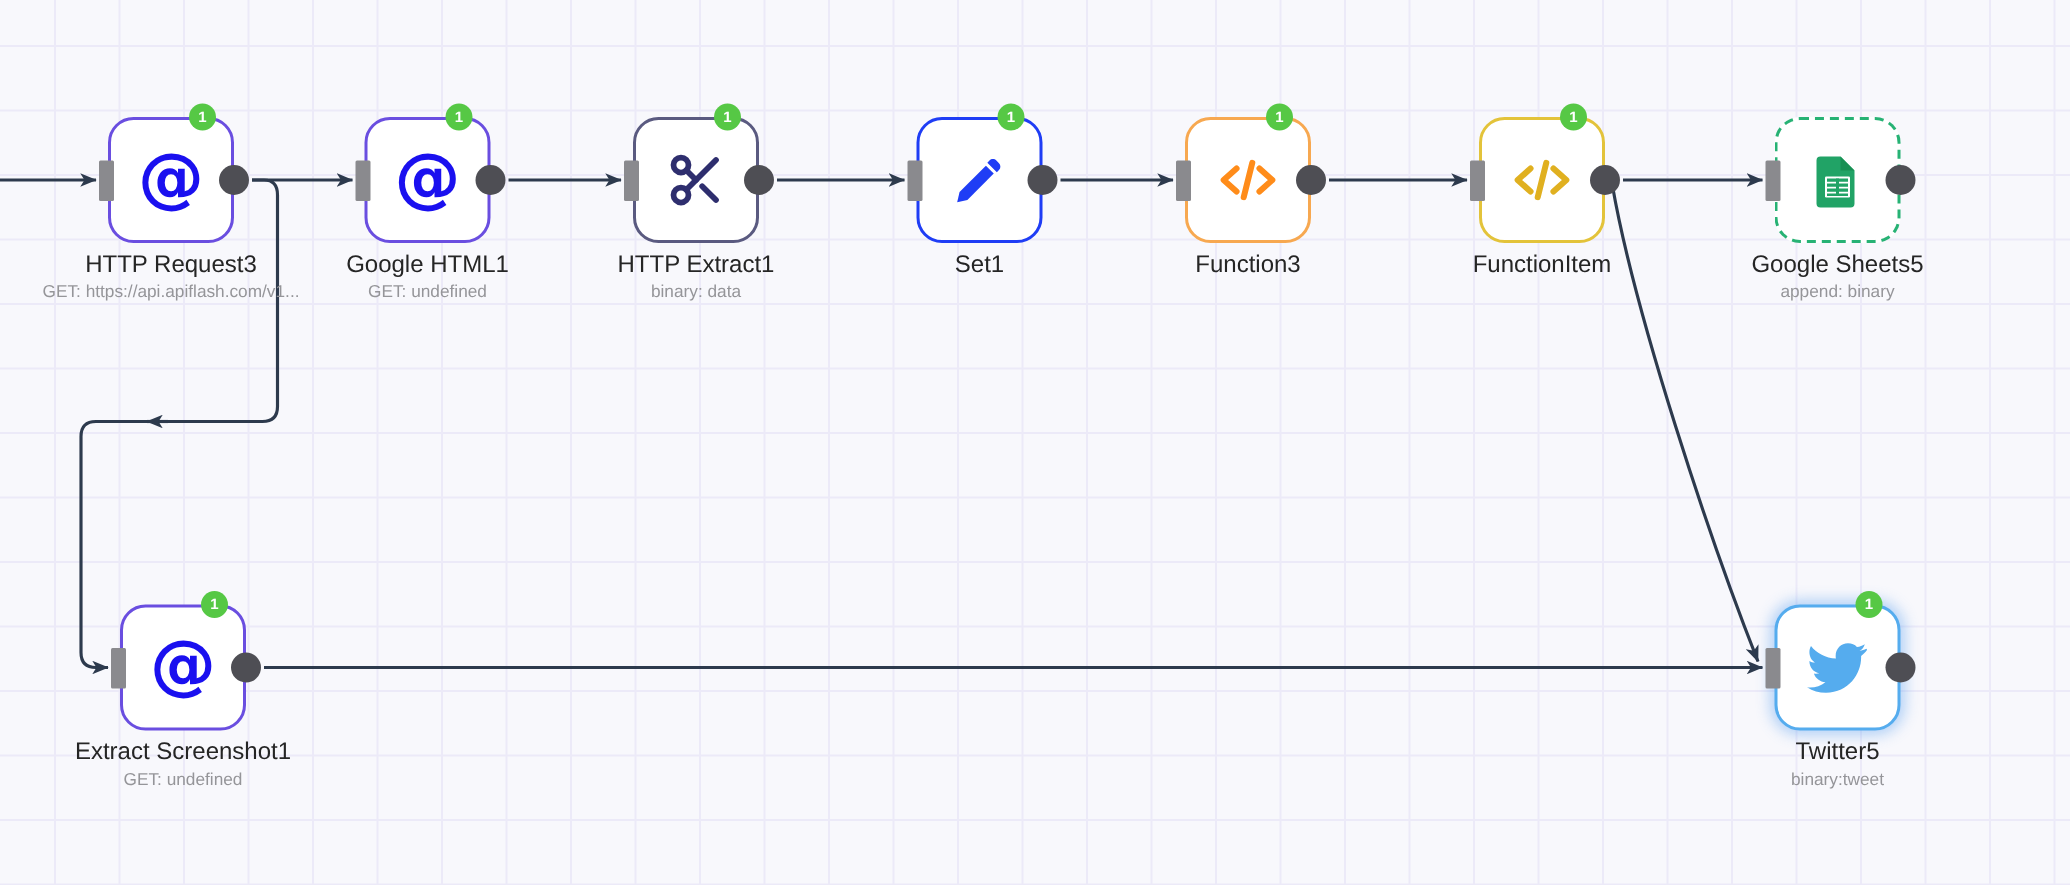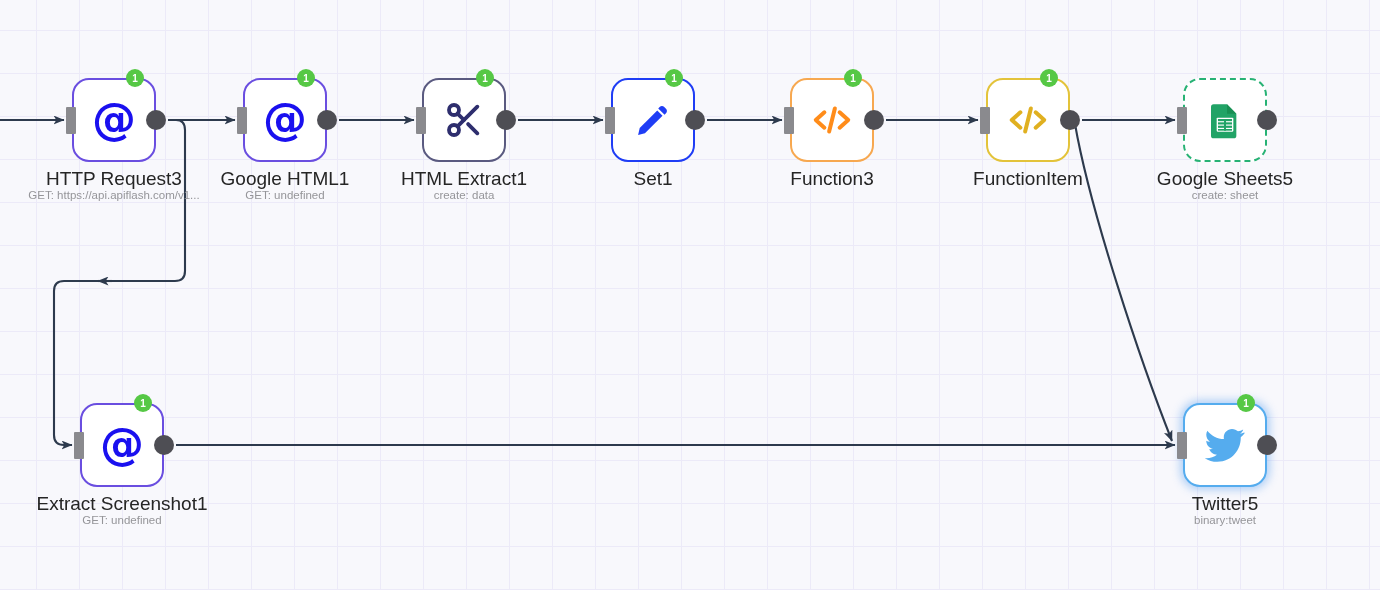--- a/index.html
+++ b/index.html
@@ -110,21 +110,21 @@
     z-index: 3;
   }
 
   
   .node-label {
     position: absolute;
     top: 90px;
     left: 50%;
     transform: translateX(-50%);
     white-space: nowrap;
-    font-size: 19px;
+    font-size: 16px;
     color: #252525;
     text-align: left;
     font-family: "Liberation Sans", sans-serif;
   }
   .node-sub {
     position: absolute;
     top: 111px;
     left: 50%;
     transform: translateX(-50%);
     white-space: nowrap;
@@ -209,22 +209,22 @@
           <circle cx="6" cy="18" r="3"></circle>
           <line x1="20" y1="4" x2="8.12" y2="15.88"></line>
           <line x1="14.47" y1="14.48" x2="20" y2="20"></line>
           <line x1="8.12" y1="8.12" x2="12" y2="12"></line>
         </svg>
       </div>
     </div>
     <div class="badge">1</div>
     <div class="port-in"></div>
     <div class="port-out"></div>
-    <div class="node-label">HTML Extract1</div>
-    <div class="node-sub">create: data</div>
+    <div class="node-label">HTTP Extract1</div>
+    <div class="node-sub">binary: data</div>
   </div>
 
   <div class="node" style="left:611px; top:78px;">
     <div class="node-box" style="border-color:#1f3df5;">
       <div class="node-icon">
         <svg width="38" height="38" viewBox="0 0 24 24" fill="#1f3df5">
           <path d="M3.6 17.1 L2.6 21.4 L6.9 20.4 L18.0 9.3 L14.7 6.0 Z"></path>
           <path d="M16.2 3.8 C17.0 3.0 18.3 3.0 19.1 3.8 L20.2 4.9 C21.0 5.7 21.0 7.0 20.2 7.8 L19.3 8.7 L15.3 4.7 Z"></path>
         </svg>
       </div>
@@ -284,21 +284,21 @@
             <rect x="7.8" y="17.4" width="8.4" height="1.0"></rect>
             <rect x="11.4" y="11.4" width="1.2" height="7.0"></rect>
           </g>
         </svg>
       </div>
     </div>
 
     <div class="port-in"></div>
     <div class="port-out"></div>
     <div class="node-label">Google Sheets5</div>
-    <div class="node-sub">create: sheet</div>
+    <div class="node-sub">append: binary</div>
   </div>
 
   <div class="node" style="left:80px; top:403px;">
     <div class="node-box" style="border-color:#6a4ee0;">
       <div class="node-icon">
         <span class="at-glyph" style="color:#1a10ef;">@</span>
       </div>
     </div>
     <div class="badge">1</div>
     <div class="port-in"></div>

